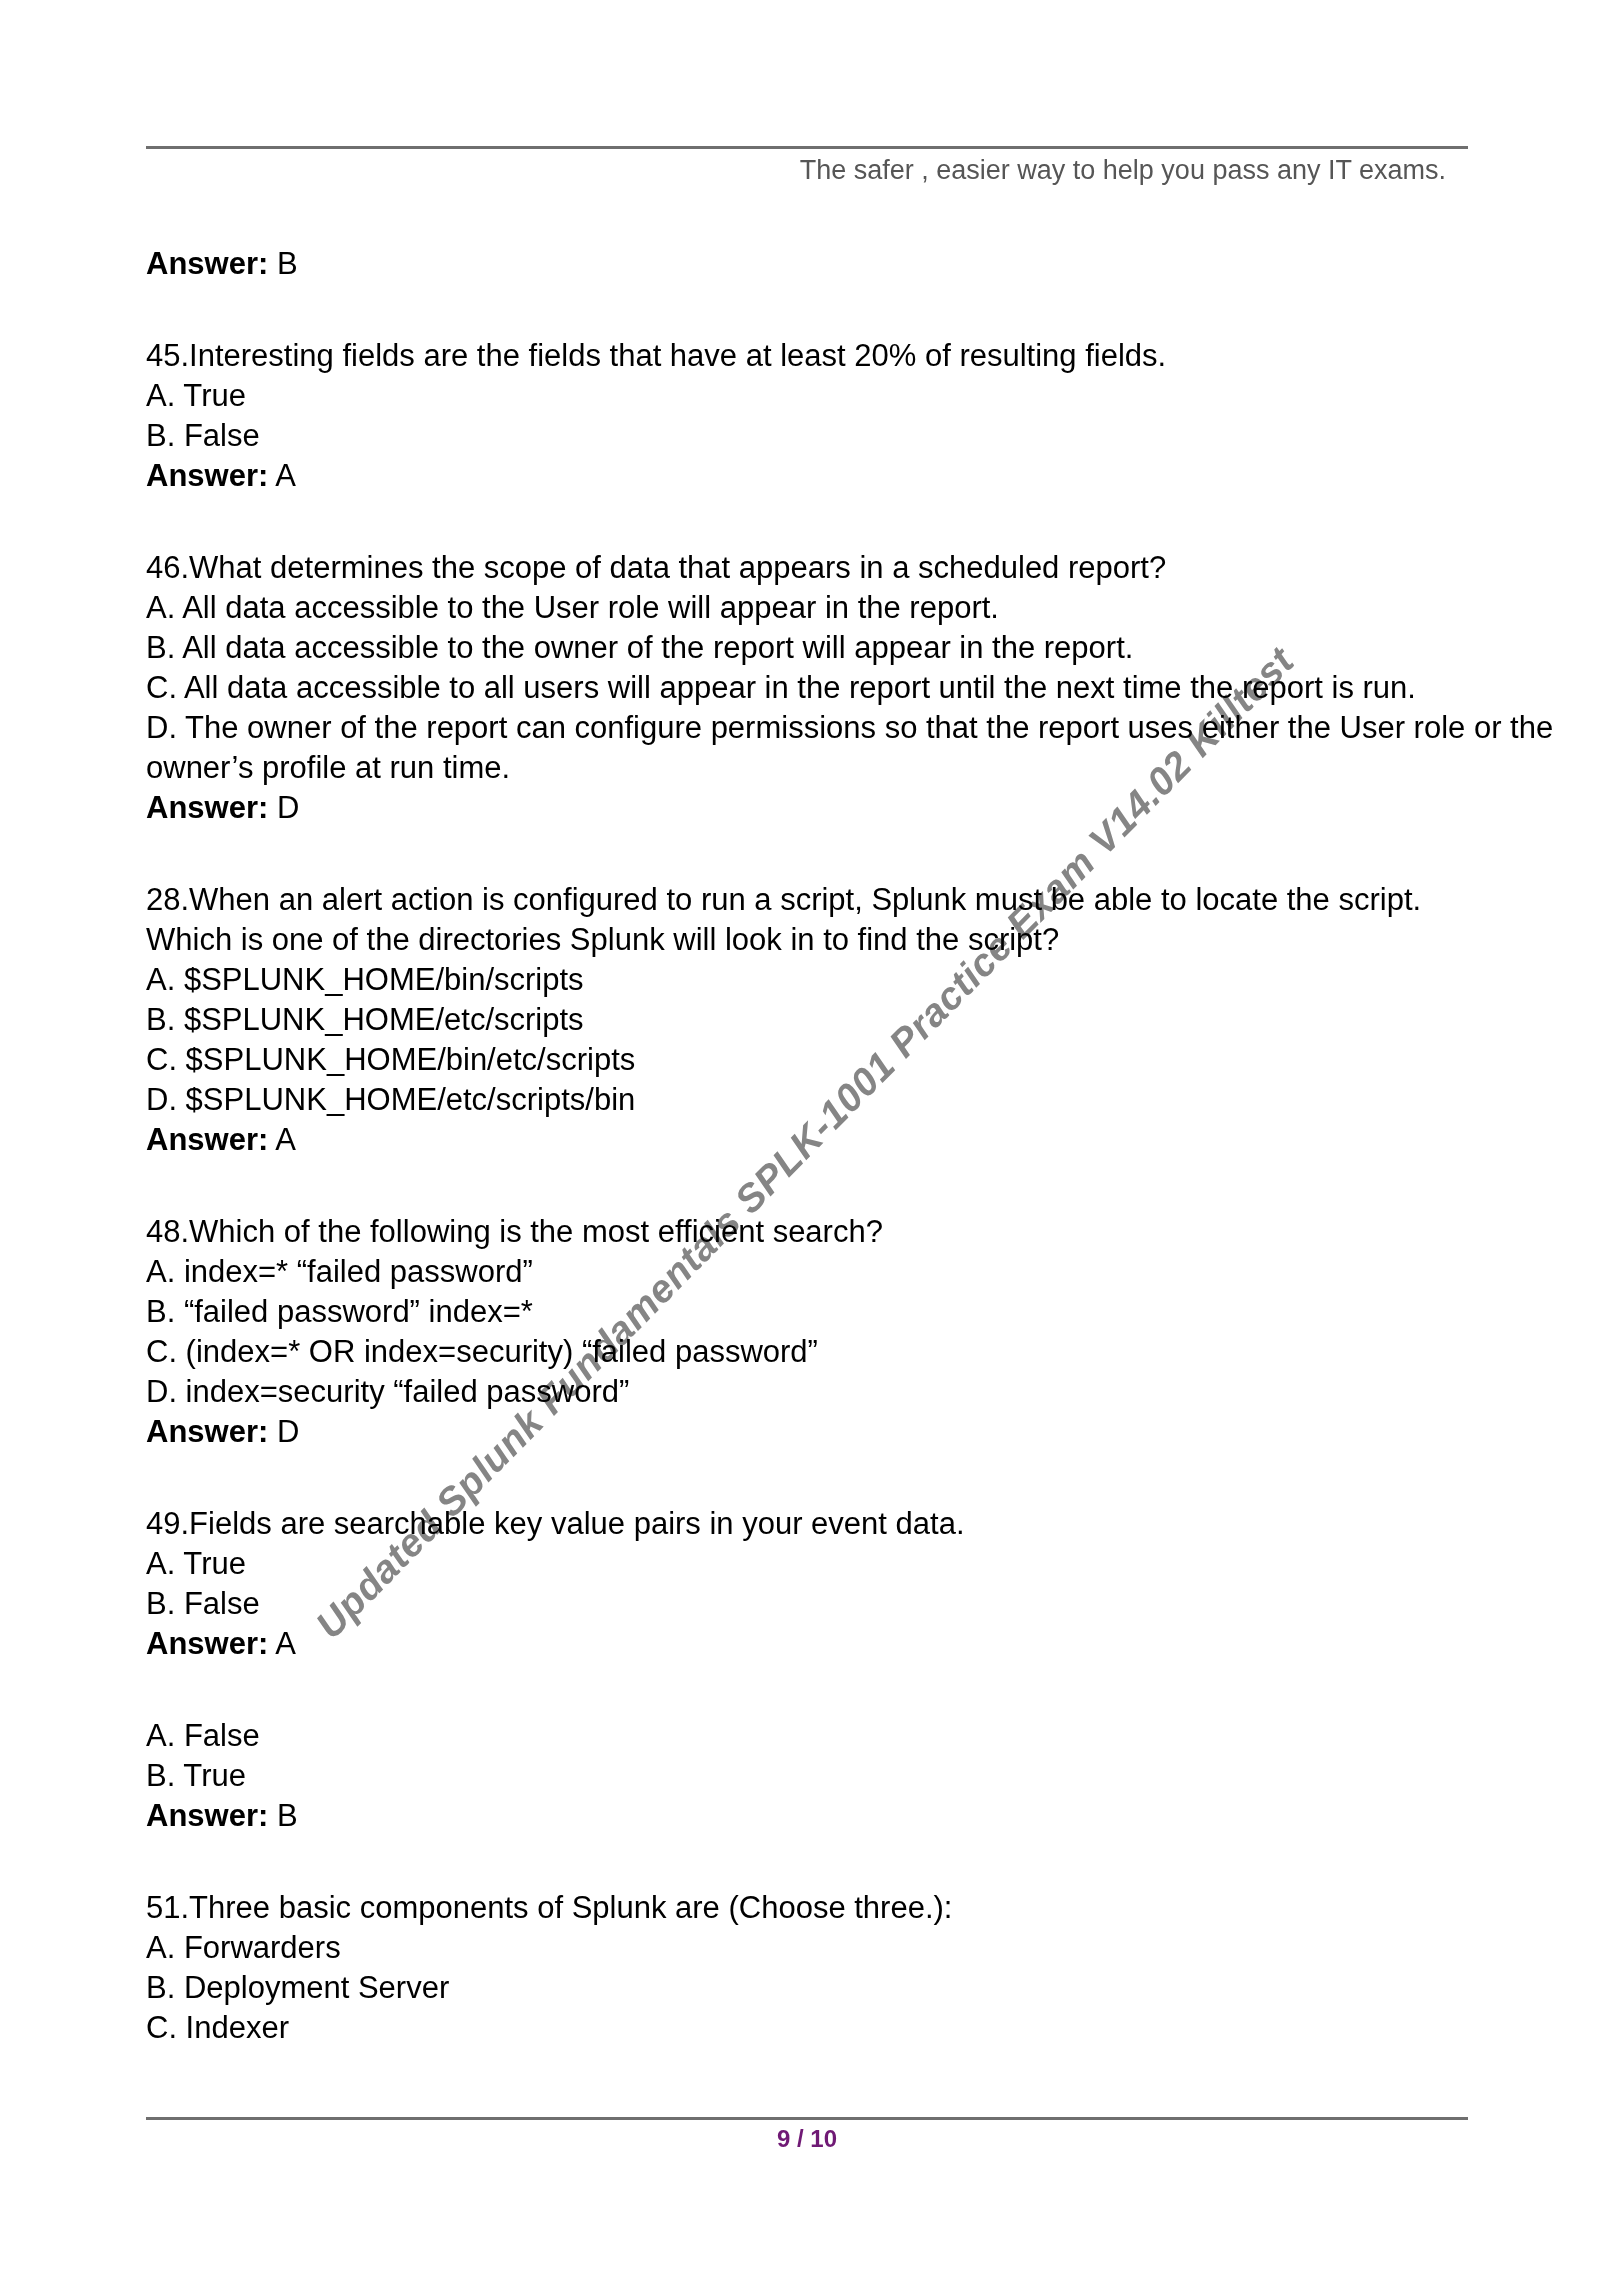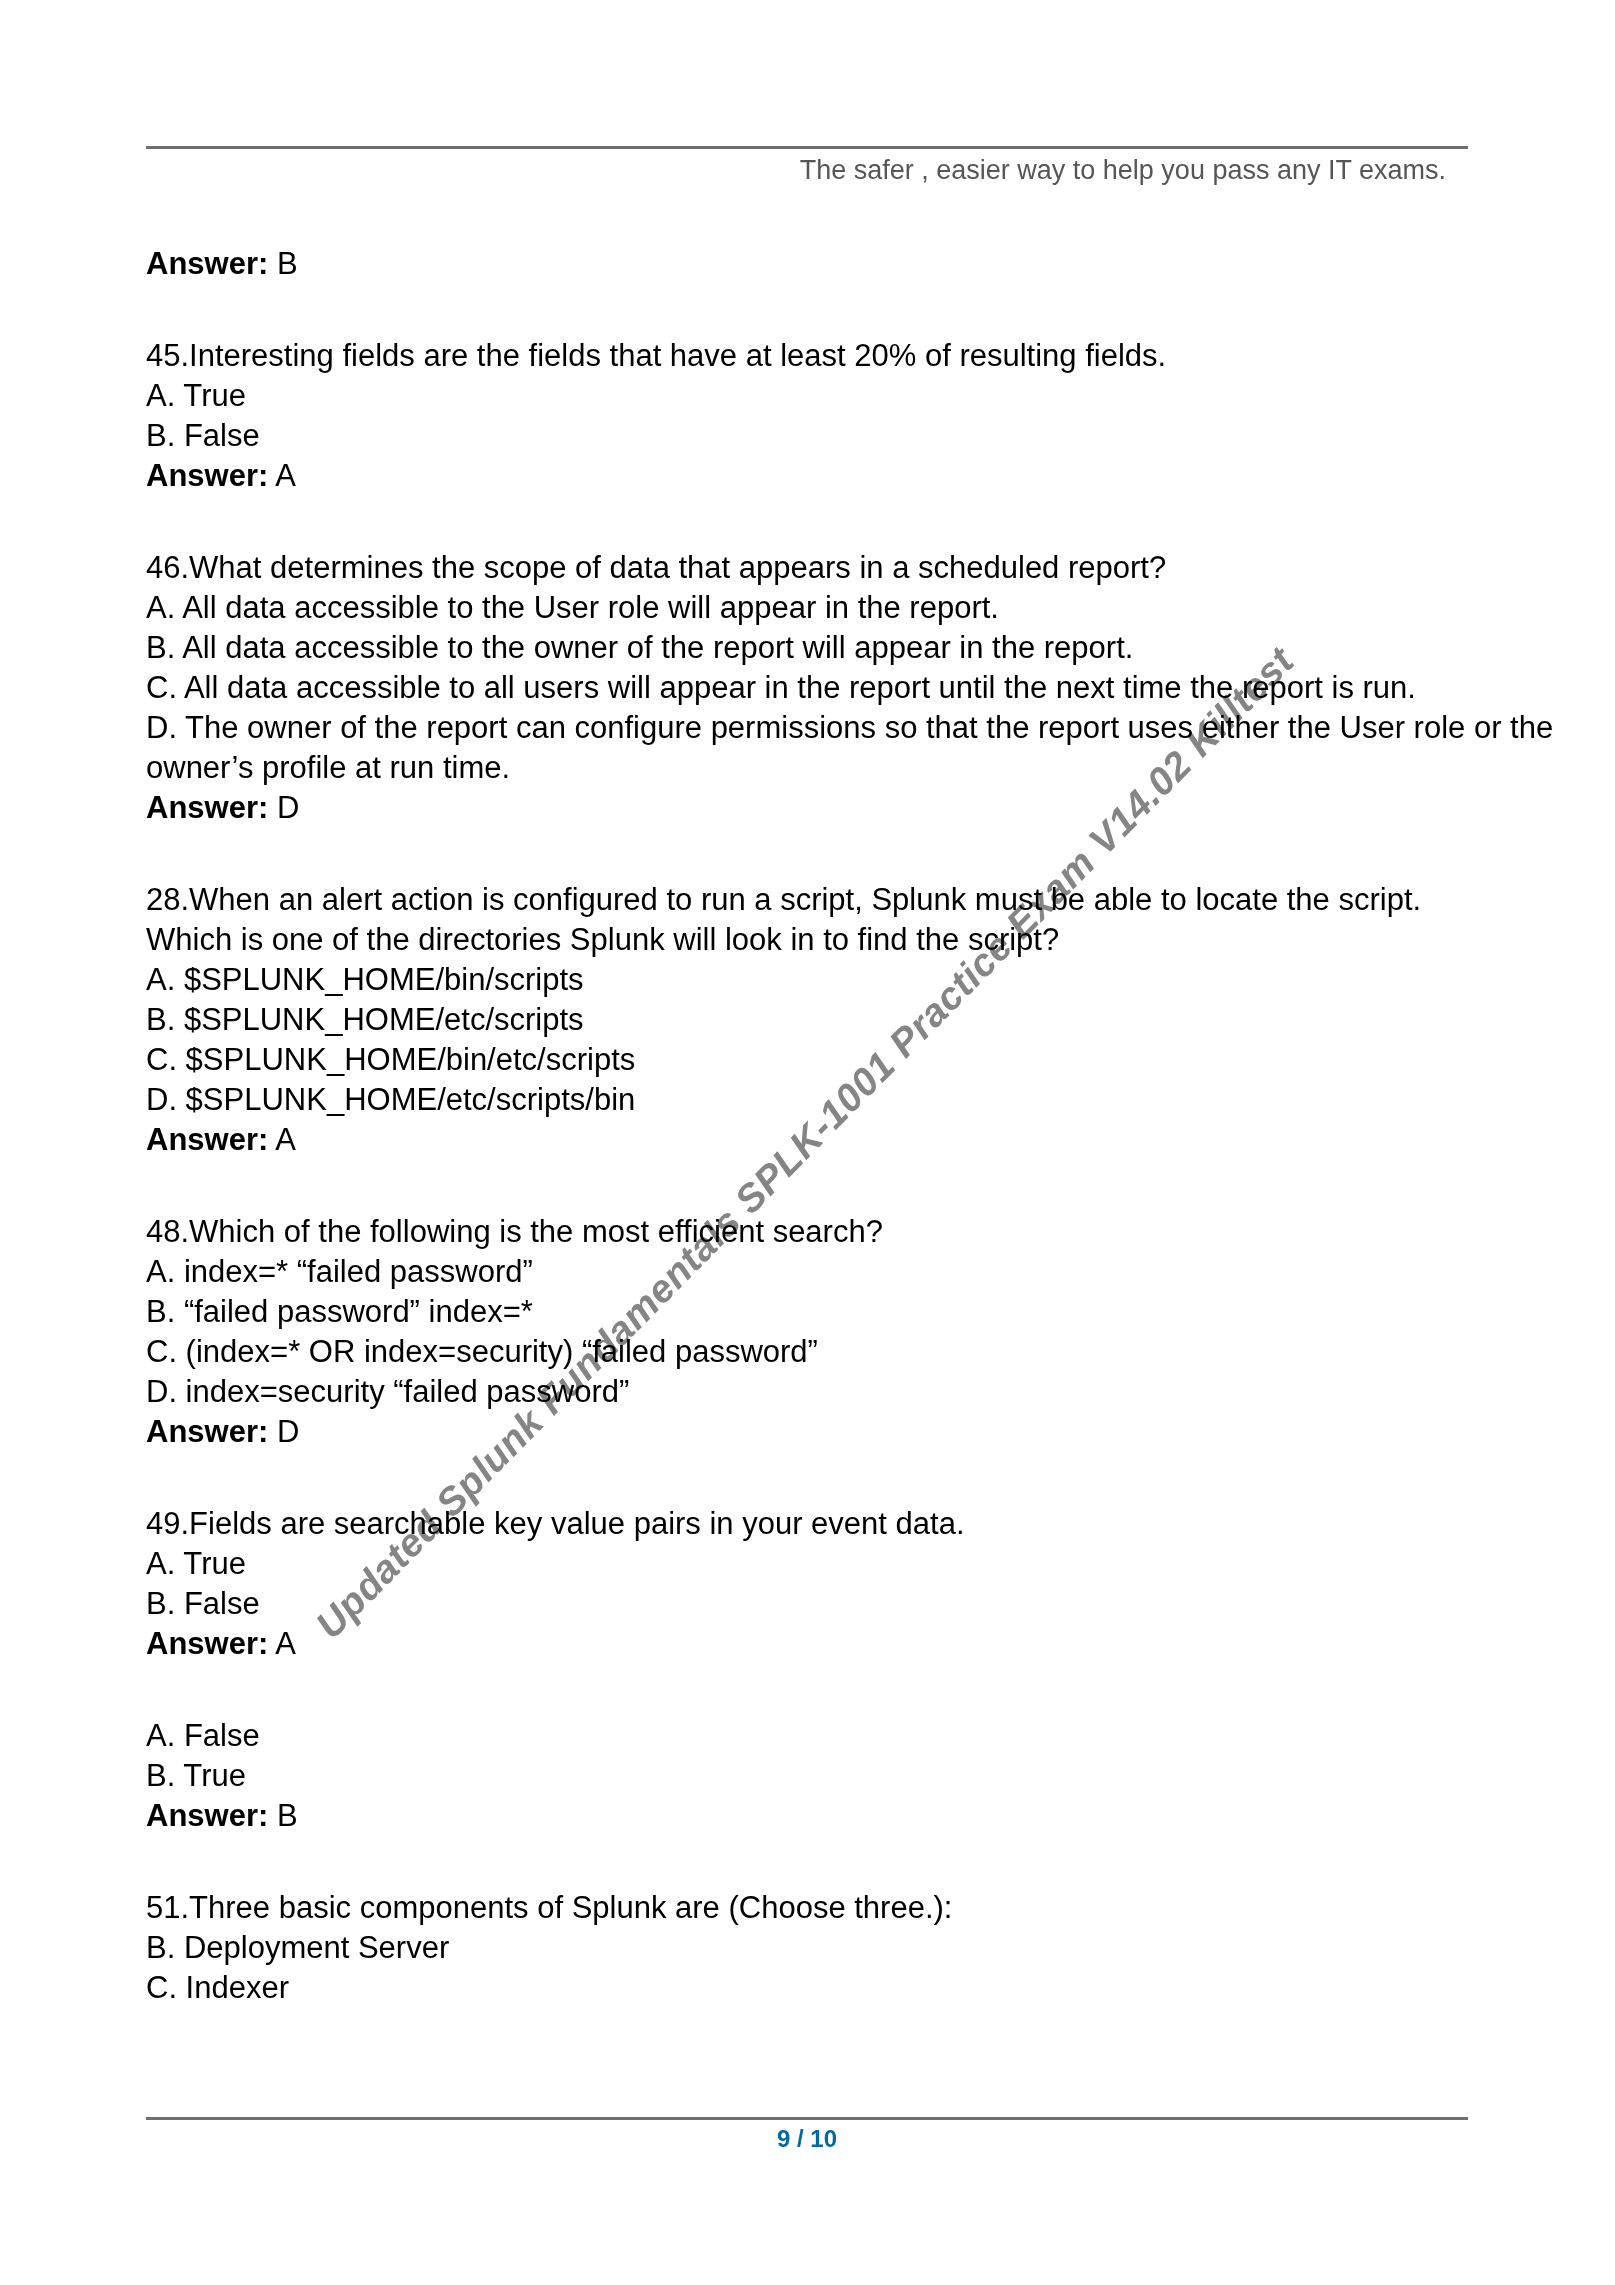--- a/index.html
+++ b/index.html
@@ -85,21 +85,21 @@
     z-index: 1;
   }
   .page-number {
     position: absolute;
     left: 146px;
     top: 2125px;
     width: 1322px;
     text-align: center;
     font-size: 24px;
     font-weight: bold;
-    color: #0369a1;
+    color: #701a75;
     z-index: 1;
   }
 </style>
 </head>
 <body>
 
 <div class="page">
 
   <div class="watermark">Updated Splunk Fundamentals SPLK-1001 Practice Exam V14.02 Killtest</div>
 
@@ -149,20 +149,21 @@
         <div class="line">B. False</div>
         <div class="line answer-line"><span class="ans-label">Answer:</span><span class="ans-value"> A</span></div>
       </div>
       <div class="question">
         <div class="line">A. False</div>
         <div class="line">B. True</div>
         <div class="line answer-line"><span class="ans-label">Answer:</span><span class="ans-value"> B</span></div>
       </div>
       <div class="question">
         <div class="line">51.Three basic components of Splunk are (Choose three.):</div>
+        <div class="line">A. Forwarders</div>
         <div class="line">B. Deployment Server</div>
         <div class="line">C. Indexer</div>
       </div>
     </div>
 
   <div class="footer-rule"></div>
 
   <div class="page-number">9 / 10</div>
 
 </div>

